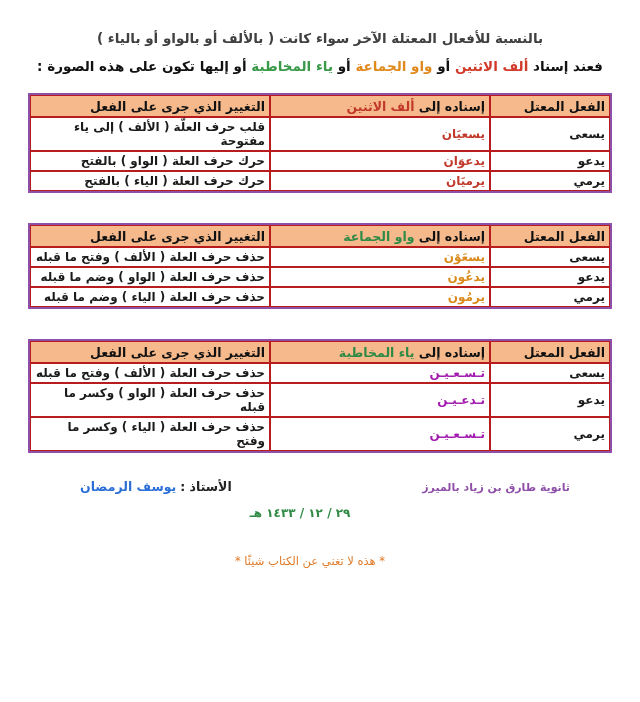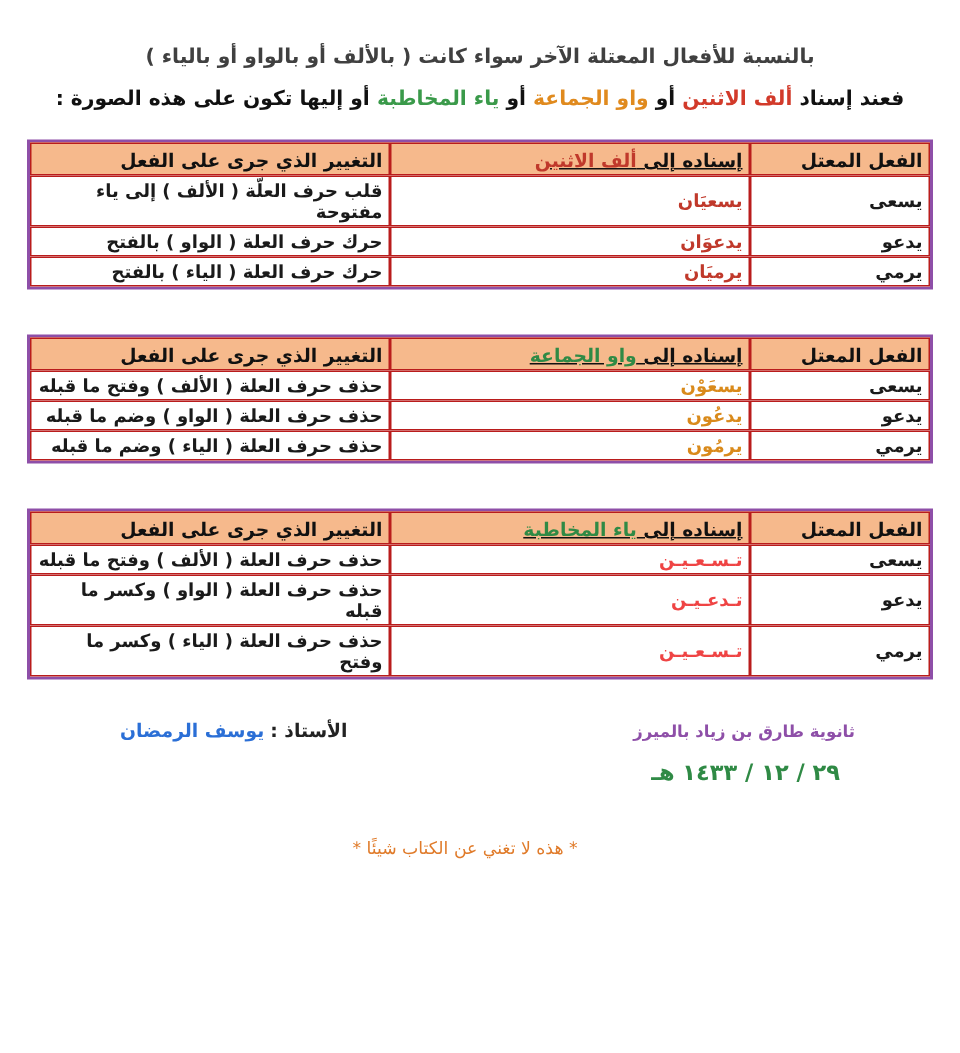--- a/index.html
+++ b/index.html
@@ -59,30 +59,30 @@
     font-weight: bold;
   }
   table.tbl thead th {
     background: #f6b98c;
     font-size: 12.5px;
     font-weight: bold;
     height: 22px;
     color: #111;
   }
   .col-verb { width: 120px; }
-  .col-mid  { width: 240px; text-decoration: underline; }
+  .col-mid  { width: 220px; }
   .col-chg  { width: 240px; }
 
   .cell-verb { background: #fbe0cc; }
   .cell-mid  { background: #ffffff; }
   .cell-chg  { background: #ffffff; }
 
   .mid-red { color: #c0392b; }
   .mid-orange { color: #d98a1b; margin-left: 16px; }
-  .mid-green { color: #ef4444; }
+  .mid-green { color: #a21caf; }
   .hdr-red { color: #c0392b; }
   .hdr-green { color: #2f8a45; }
 
   .tbl-gap { height: 30px; }
   .first-gap { height: 14px; }
 
   .footer {
     margin-top: 26px;
     width: 560px;
     margin-right: auto;
@@ -100,23 +100,24 @@
   .row-author {
     display: flex;
     justify-content: space-between;
     align-items: baseline;
     padding: 0 30px 0 40px;
   }
   .author-label { font-weight: bold; font-size: 12.5px; }
   .author-name  { color: #2b6fd6; font-weight: bold; font-size: 12.5px; }
   .school { color: #8e4fa8; font-weight: bold; font-size: 11px; }
   .date {
+    text-align: center;
     color: #2f8a45;
     font-weight: bold;
-    font-size: 15px;
+    font-size: 12px;
     margin-top: 12px;
     padding-right: 40px;
   }
   .note {
     text-align: center;
     color: #e07b2a;
     font-size: 11.5px;
     font-weight: normal;
     margin-top: 34px;
     padding-right: 20px;

